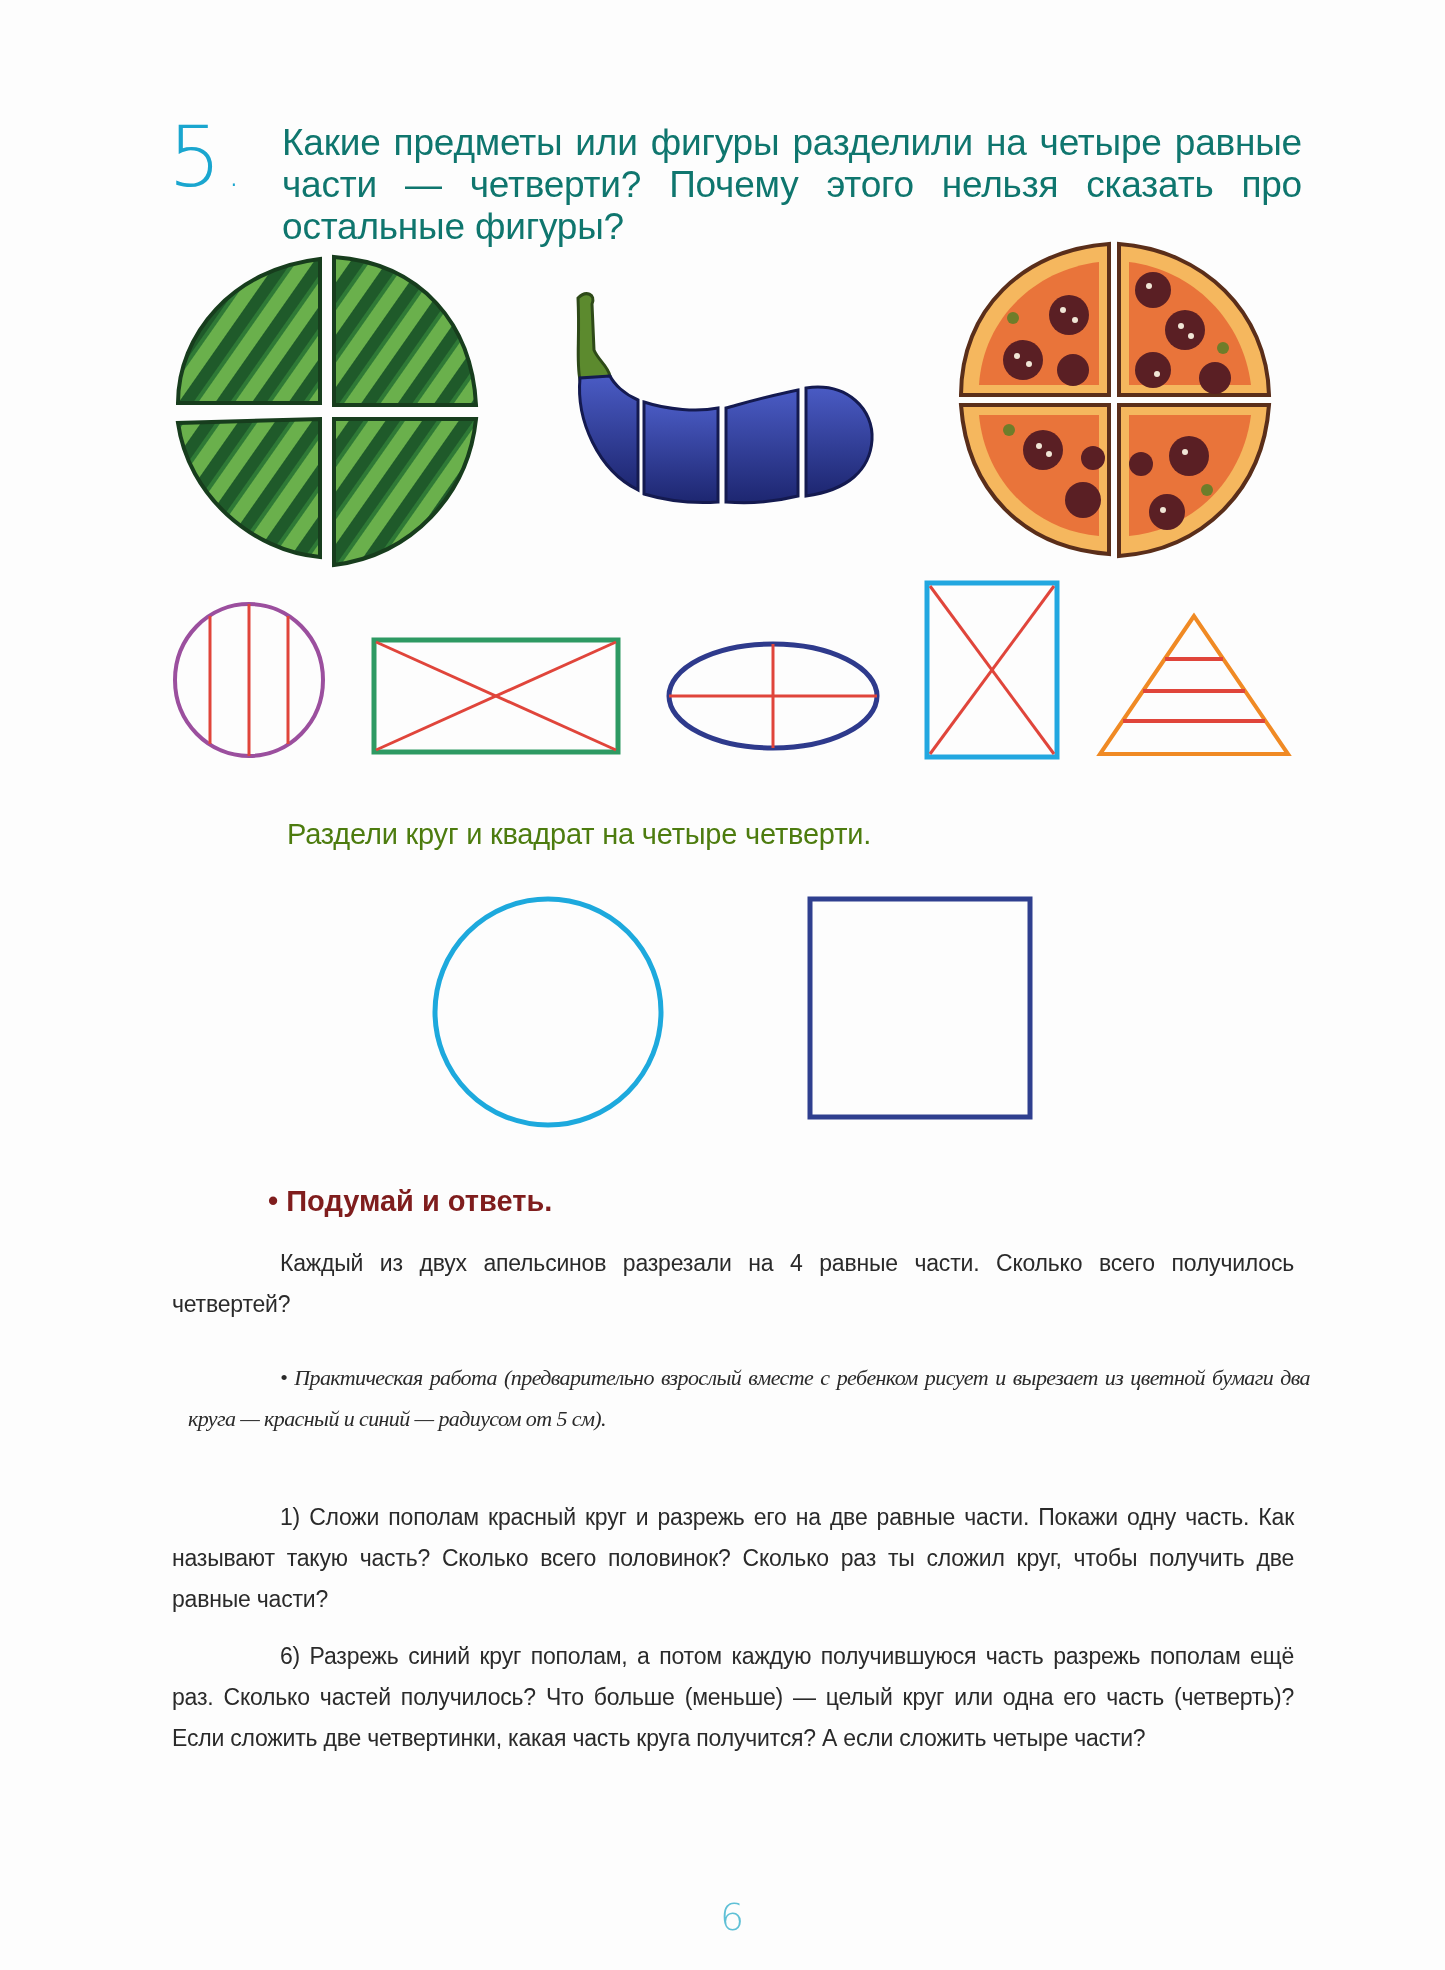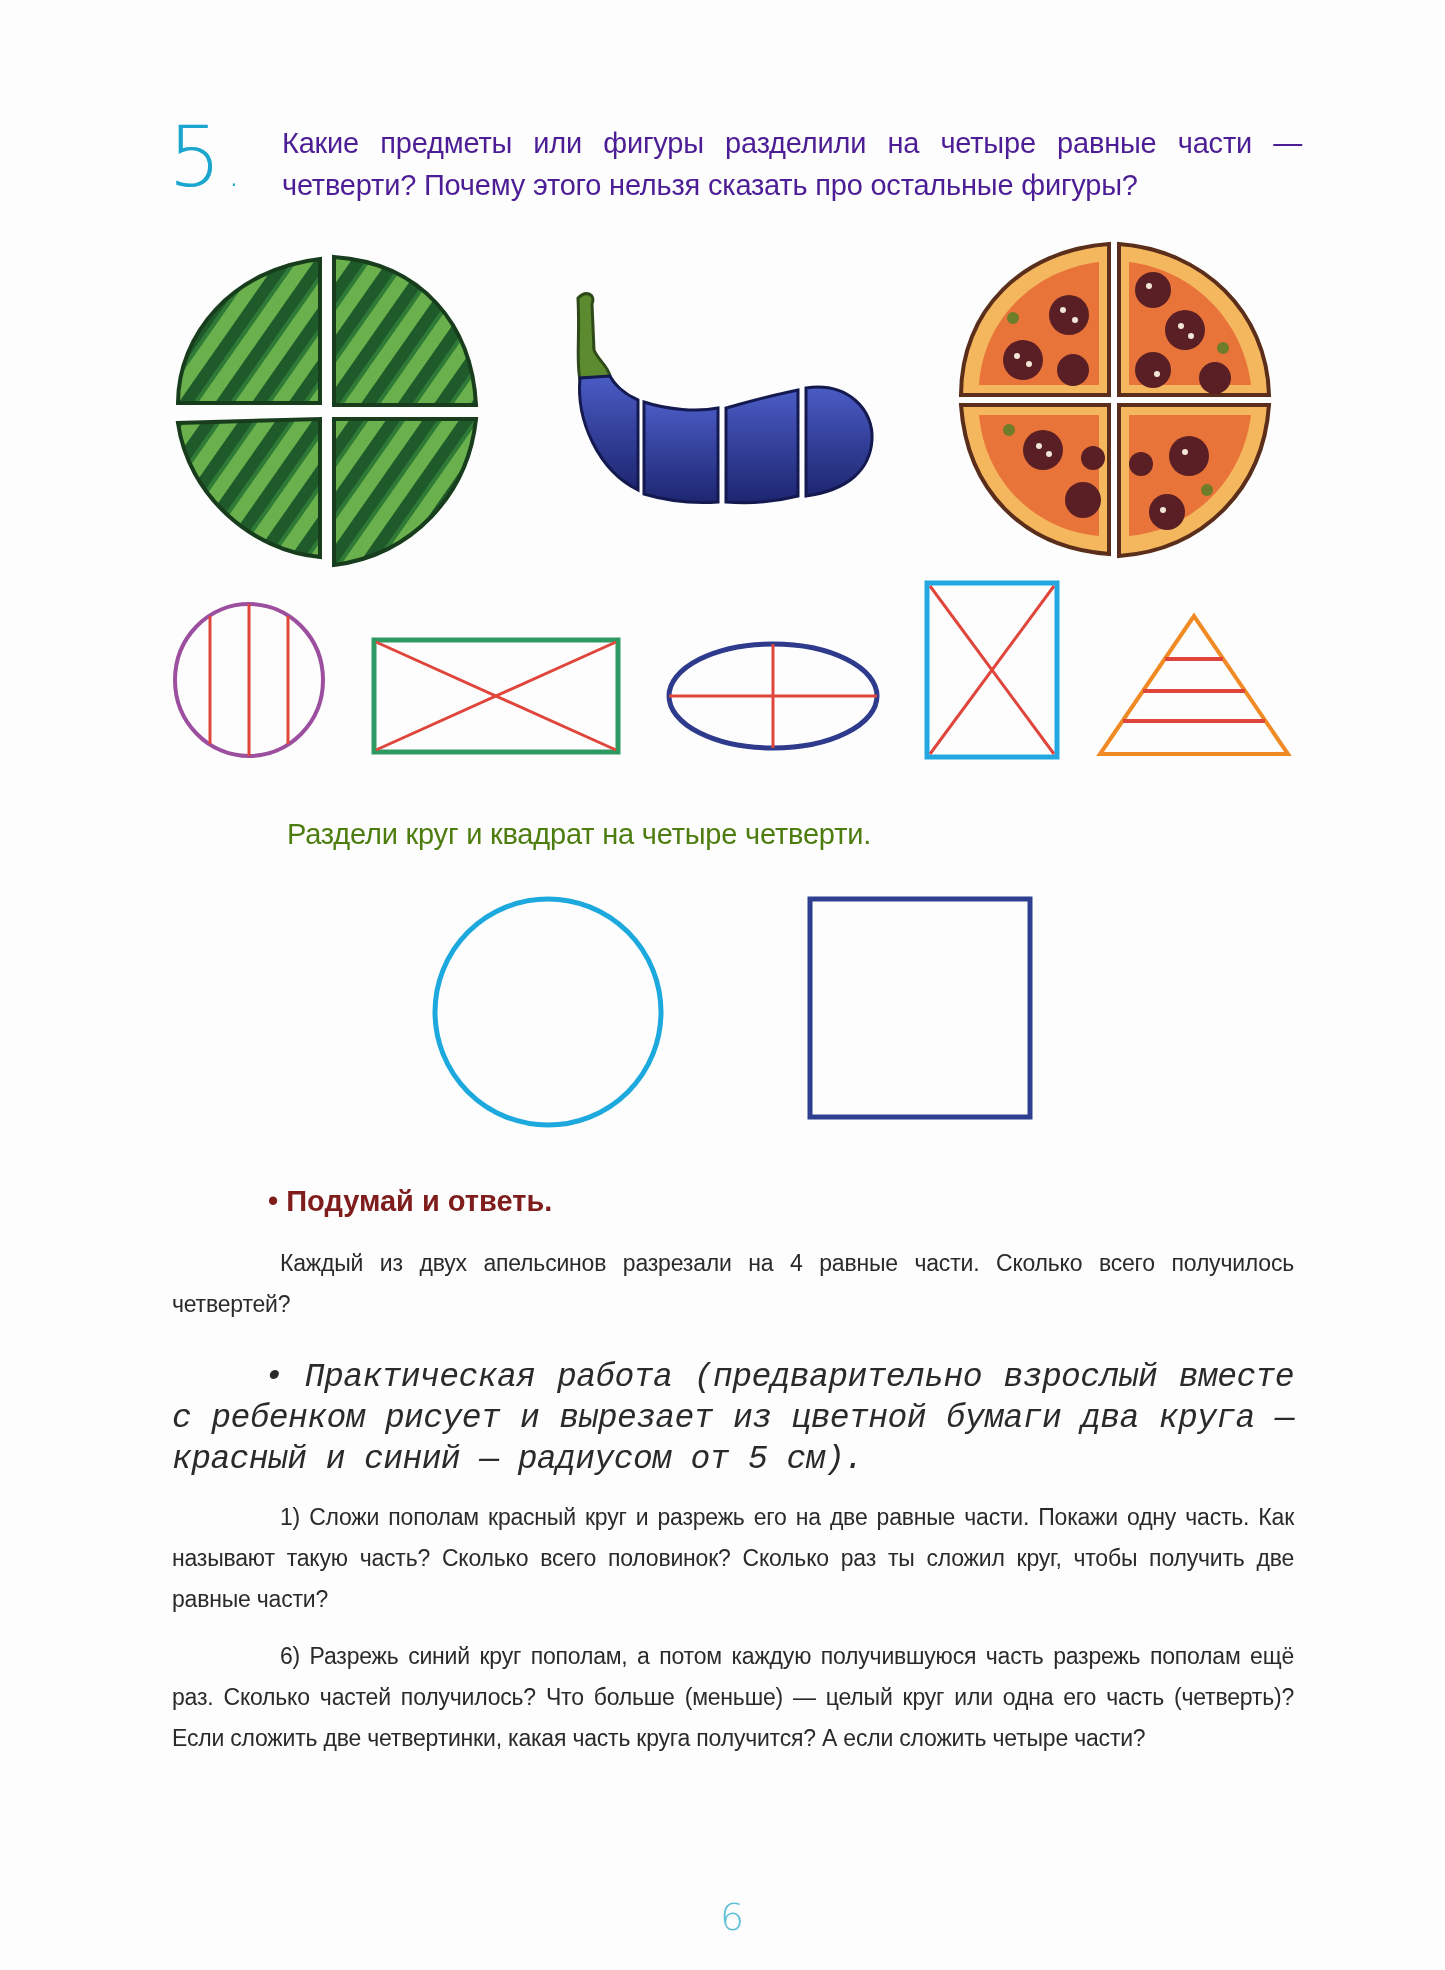--- a/index.html
+++ b/index.html
@@ -2,29 +2,29 @@
 <html><head>
   <meta charset="utf-8">
   <style>
     html, body { margin: 0; padding: 0; background: #fdfdfd; }
     body { width: 1445px; height: 1970px; position: relative; overflow: hidden;
            font-family: "Liberation Sans", sans-serif; color: #2b2b2b; }
     .abs { position: absolute; }
     .task-number { left: 168px; top: 115px; font-size: 84px; color: #1aa6cf; font-weight: 300;
                    font-family: "DejaVu Sans", sans-serif; line-height: 1; }
     .task-number .dot { font-size: 40px; margin-left: 6px; }
-    .question { left: 282px; top: 122px; width: 1020px; font-size: 29px; line-height: 42px;
-                text-align: justify; text-align-last: left; color: #4c1d95; letter-spacing: -0.2px; }
+    .question { left: 282px; top: 122px; width: 1020px; font-size: 37px; line-height: 42px;
+                text-align: justify; text-align-last: left; color: #0f766e; letter-spacing: -0.2px; }
     .subtask { left: 287px; top: 818px; font-size: 29px; color: #4d7c0f; letter-spacing: -0.2px; }
     .think-title { left: 268px; top: 1185px; font-size: 29px; font-weight: bold; color: #7f1d1d; }
     .para { left: 172px; width: 1122px; font-size: 23px; line-height: 41px; text-align: justify;
             color: #2a2a2a; letter-spacing: -0.2px; }
     .para .indent { display: inline-block; width: 108px; }
-    .italic-para { font-family: Liberation Mono, monospace; font-style: italic; font-size: 33px;
-                   line-height: 41px; letter-spacing: -0.6px; }
+    .italic-para { font-family: Liberation Serif, serif; font-style: italic; font-size: 22px;
+                   line-height: 41px; letter-spacing: -0.6px; margin-left: 16px; }
     .page-number { left: 720px; top: 1895px; font-size: 38px; color: #5fc0d6;
                    font-family: "DejaVu Sans", sans-serif; font-weight: 300; }
     svg { position: absolute; overflow: visible; }
   </style>
 </head>
 <body>
 
 <div class="abs task-number">
   <span>5</span><span class="dot">.</span>
 </div>

